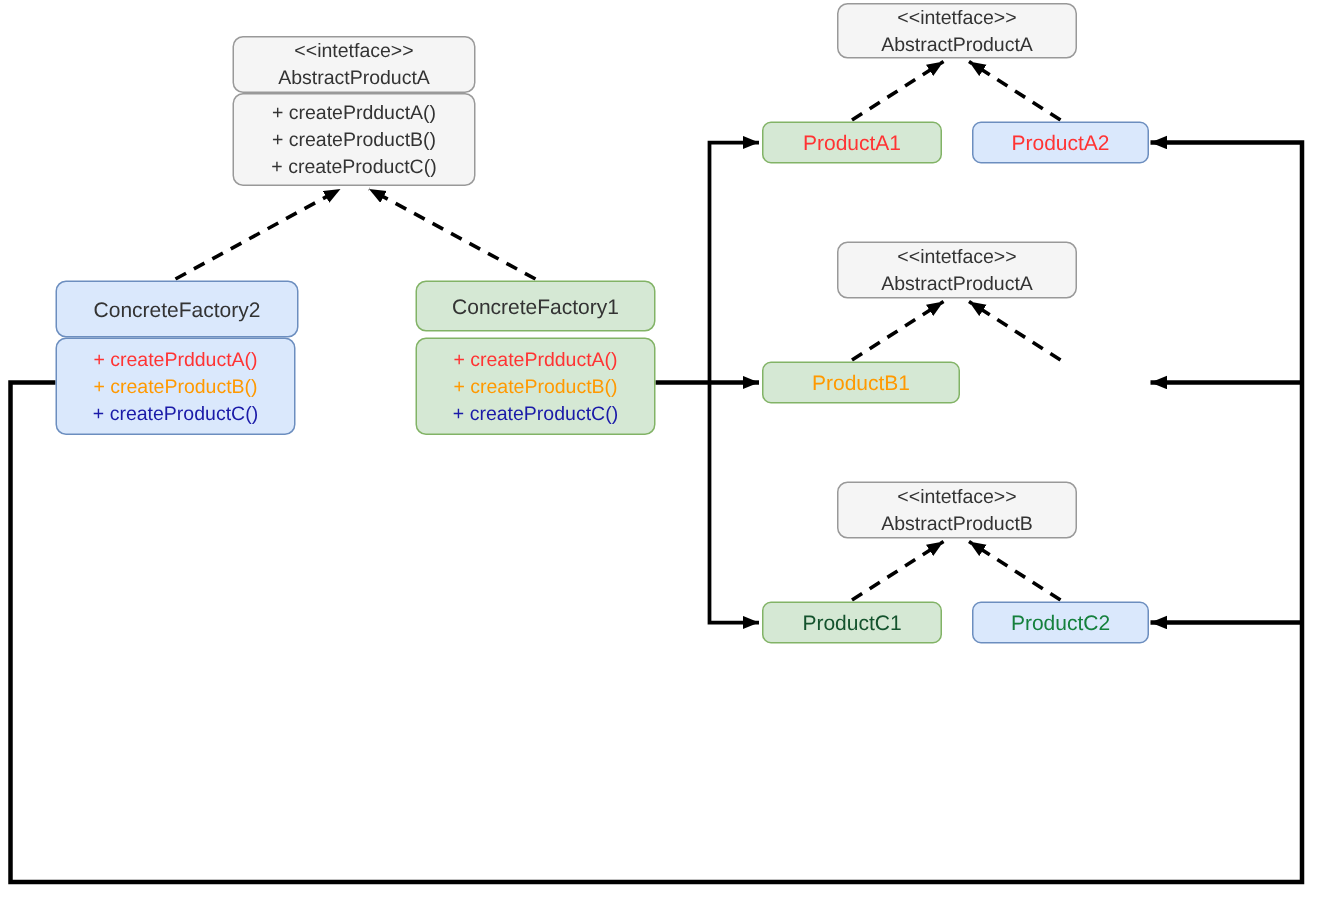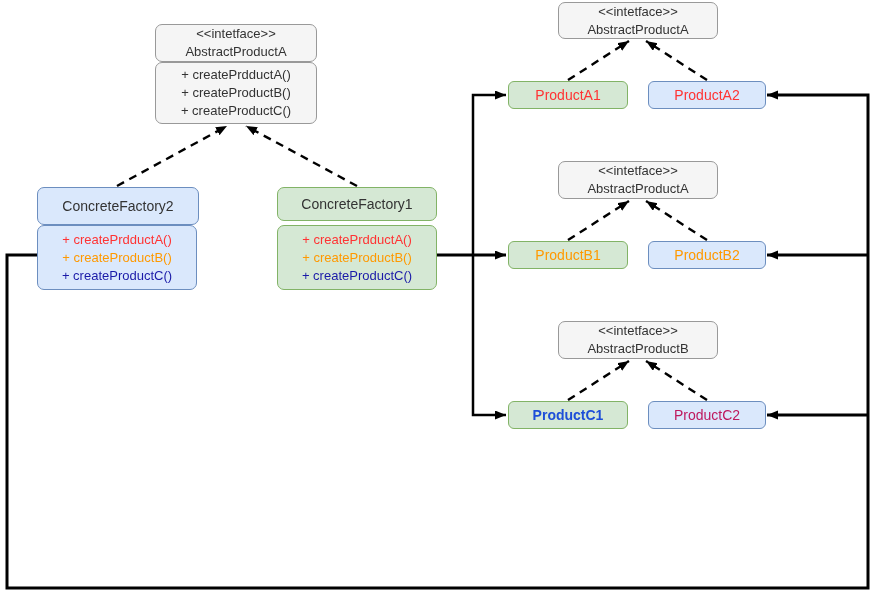--- a/index.html
+++ b/index.html
@@ -100,31 +100,28 @@
     <div style="color: rgb(255, 51, 51); text-align: center;">ProductA1</div>
   </div>
   <div class="node product" style="left: 648px; top: 81px; width: 118px; height: 28px; background-color: rgb(218, 232, 252); border-color: rgb(108, 142, 191);">
     <div style="color: rgb(255, 51, 51);">ProductA2</div>
   </div>
 
   <div class="node" style="left: 558px; top: 161px; width: 160px; height: 38px; background-color: rgb(245, 245, 245); border-color: rgb(153, 153, 153);">
     <div class="line">&lt;&lt;intetface&gt;&gt;</div>
     <div class="line">AbstractProductA</div>
   </div>
-  <div class="node product" style="left: 508px; top: 241px; width: 120px; height: 28px; background-color: rgb(213, 232, 212); border-color: rgb(130, 179, 102);">
+  <div class="node product" style="left: 508px; top: 241px; width: 132px; height: 28px; background-color: rgb(213, 232, 212); border-color: rgb(130, 179, 102);">
     <div style="color: rgb(255, 153, 0);">ProductB1</div>
-  </div>
-  <div class="node product" style="left: 648px; top: 241px; width: 118px; height: 28px; background-color: rgb(218, 232, 252); border-color: rgb(108, 142, 191);">
-    <div style="color: rgb(255, 153, 0);">ProductB2</div>
   </div>
 
   <div class="node" style="left: 558px; top: 321px; width: 160px; height: 38px; background-color: rgb(245, 245, 245); border-color: rgb(153, 153, 153);">
     <div class="line">&lt;&lt;intetface&gt;&gt;</div>
     <div class="line">AbstractProductB</div>
   </div>
   <div class="node product" style="left: 508px; top: 401px; width: 120px; height: 28px; background-color: rgb(213, 232, 212); border-color: rgb(130, 179, 102);">
-    <div style="color: #1d4ed8; font-weight: bold;">ProductC1</div>
+    <div style="color: #14532d;">ProductC1</div>
   </div>
   <div class="node product" style="left: 648px; top: 401px; width: 118px; height: 28px; background-color: rgb(218, 232, 252); border-color: rgb(108, 142, 191);">
-    <div style="color: #be185d;">ProductC2</div>
+    <div style="color: #15803d;">ProductC2</div>
   </div>
 
 </div>
 
 </body></html>

